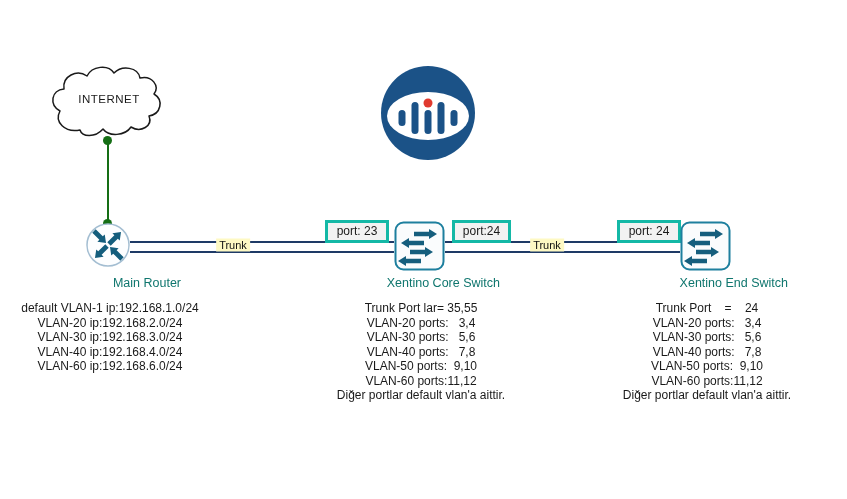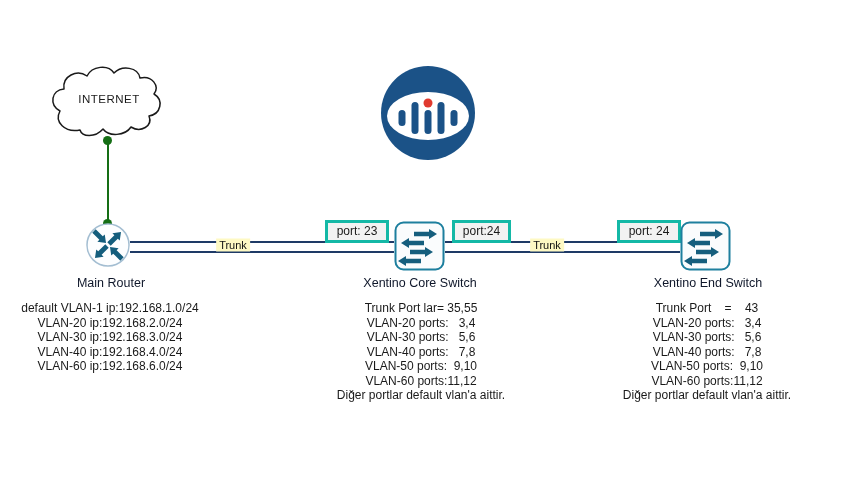--- a/index.html
+++ b/index.html
@@ -35,21 +35,21 @@
   .trunk-label.t1{left:233px;}
   .trunk-label.t2{left:547px;}
 
   
   .router-node{left:86px;top:223px;width:44px;height:44px;}
   .switch-node{width:51px;height:50px;}
   .core-switch{left:394px;top:221px;}
   .end-switch{left:680px;top:221px;}
   .device svg{display:block;width:100%;height:100%;}
 
-  .dev-label{top:276px;text-align:center;font-size:12.5px;color:#0f172a;}
+  .dev-label{top:276px;text-align:right;font-size:12.5px;color:#0f766e;}
   .router-label{left:41px;width:140px;}
   .core-label{left:340px;width:160px;}
   .end-label{left:628px;width:160px;}
 
   
   .port-box{
     height:17px;background:#f2f2f2;border:3px solid #14b8a6;
     font-size:12px;line-height:17px;text-align:center;color:#1a1a1a;white-space:pre;
   }
   .pb-core-left{left:325px;top:220px;width:58px;}
@@ -163,21 +163,21 @@
     <div>Trunk Port lar= 35,55</div>
     <div>VLAN-20 ports:   3,4</div>
     <div>VLAN-30 ports:   5,6</div>
     <div>VLAN-40 ports:   7,8</div>
     <div>VLAN-50 ports:  9,10</div>
     <div>VLAN-60 ports:11,12</div>
     <div>Diğer portlar default vlan'a aittir.</div>
   </div>
 
   <div class="abs config end-config">
-    <div>Trunk Port    =    43</div>
+    <div>Trunk Port    =    24</div>
     <div>VLAN-20 ports:   3,4</div>
     <div>VLAN-30 ports:   5,6</div>
     <div>VLAN-40 ports:   7,8</div>
     <div>VLAN-50 ports:  9,10</div>
     <div>VLAN-60 ports:11,12</div>
     <div>Diğer portlar default vlan'a aittir.</div>
   </div>
 
 </div>
 

